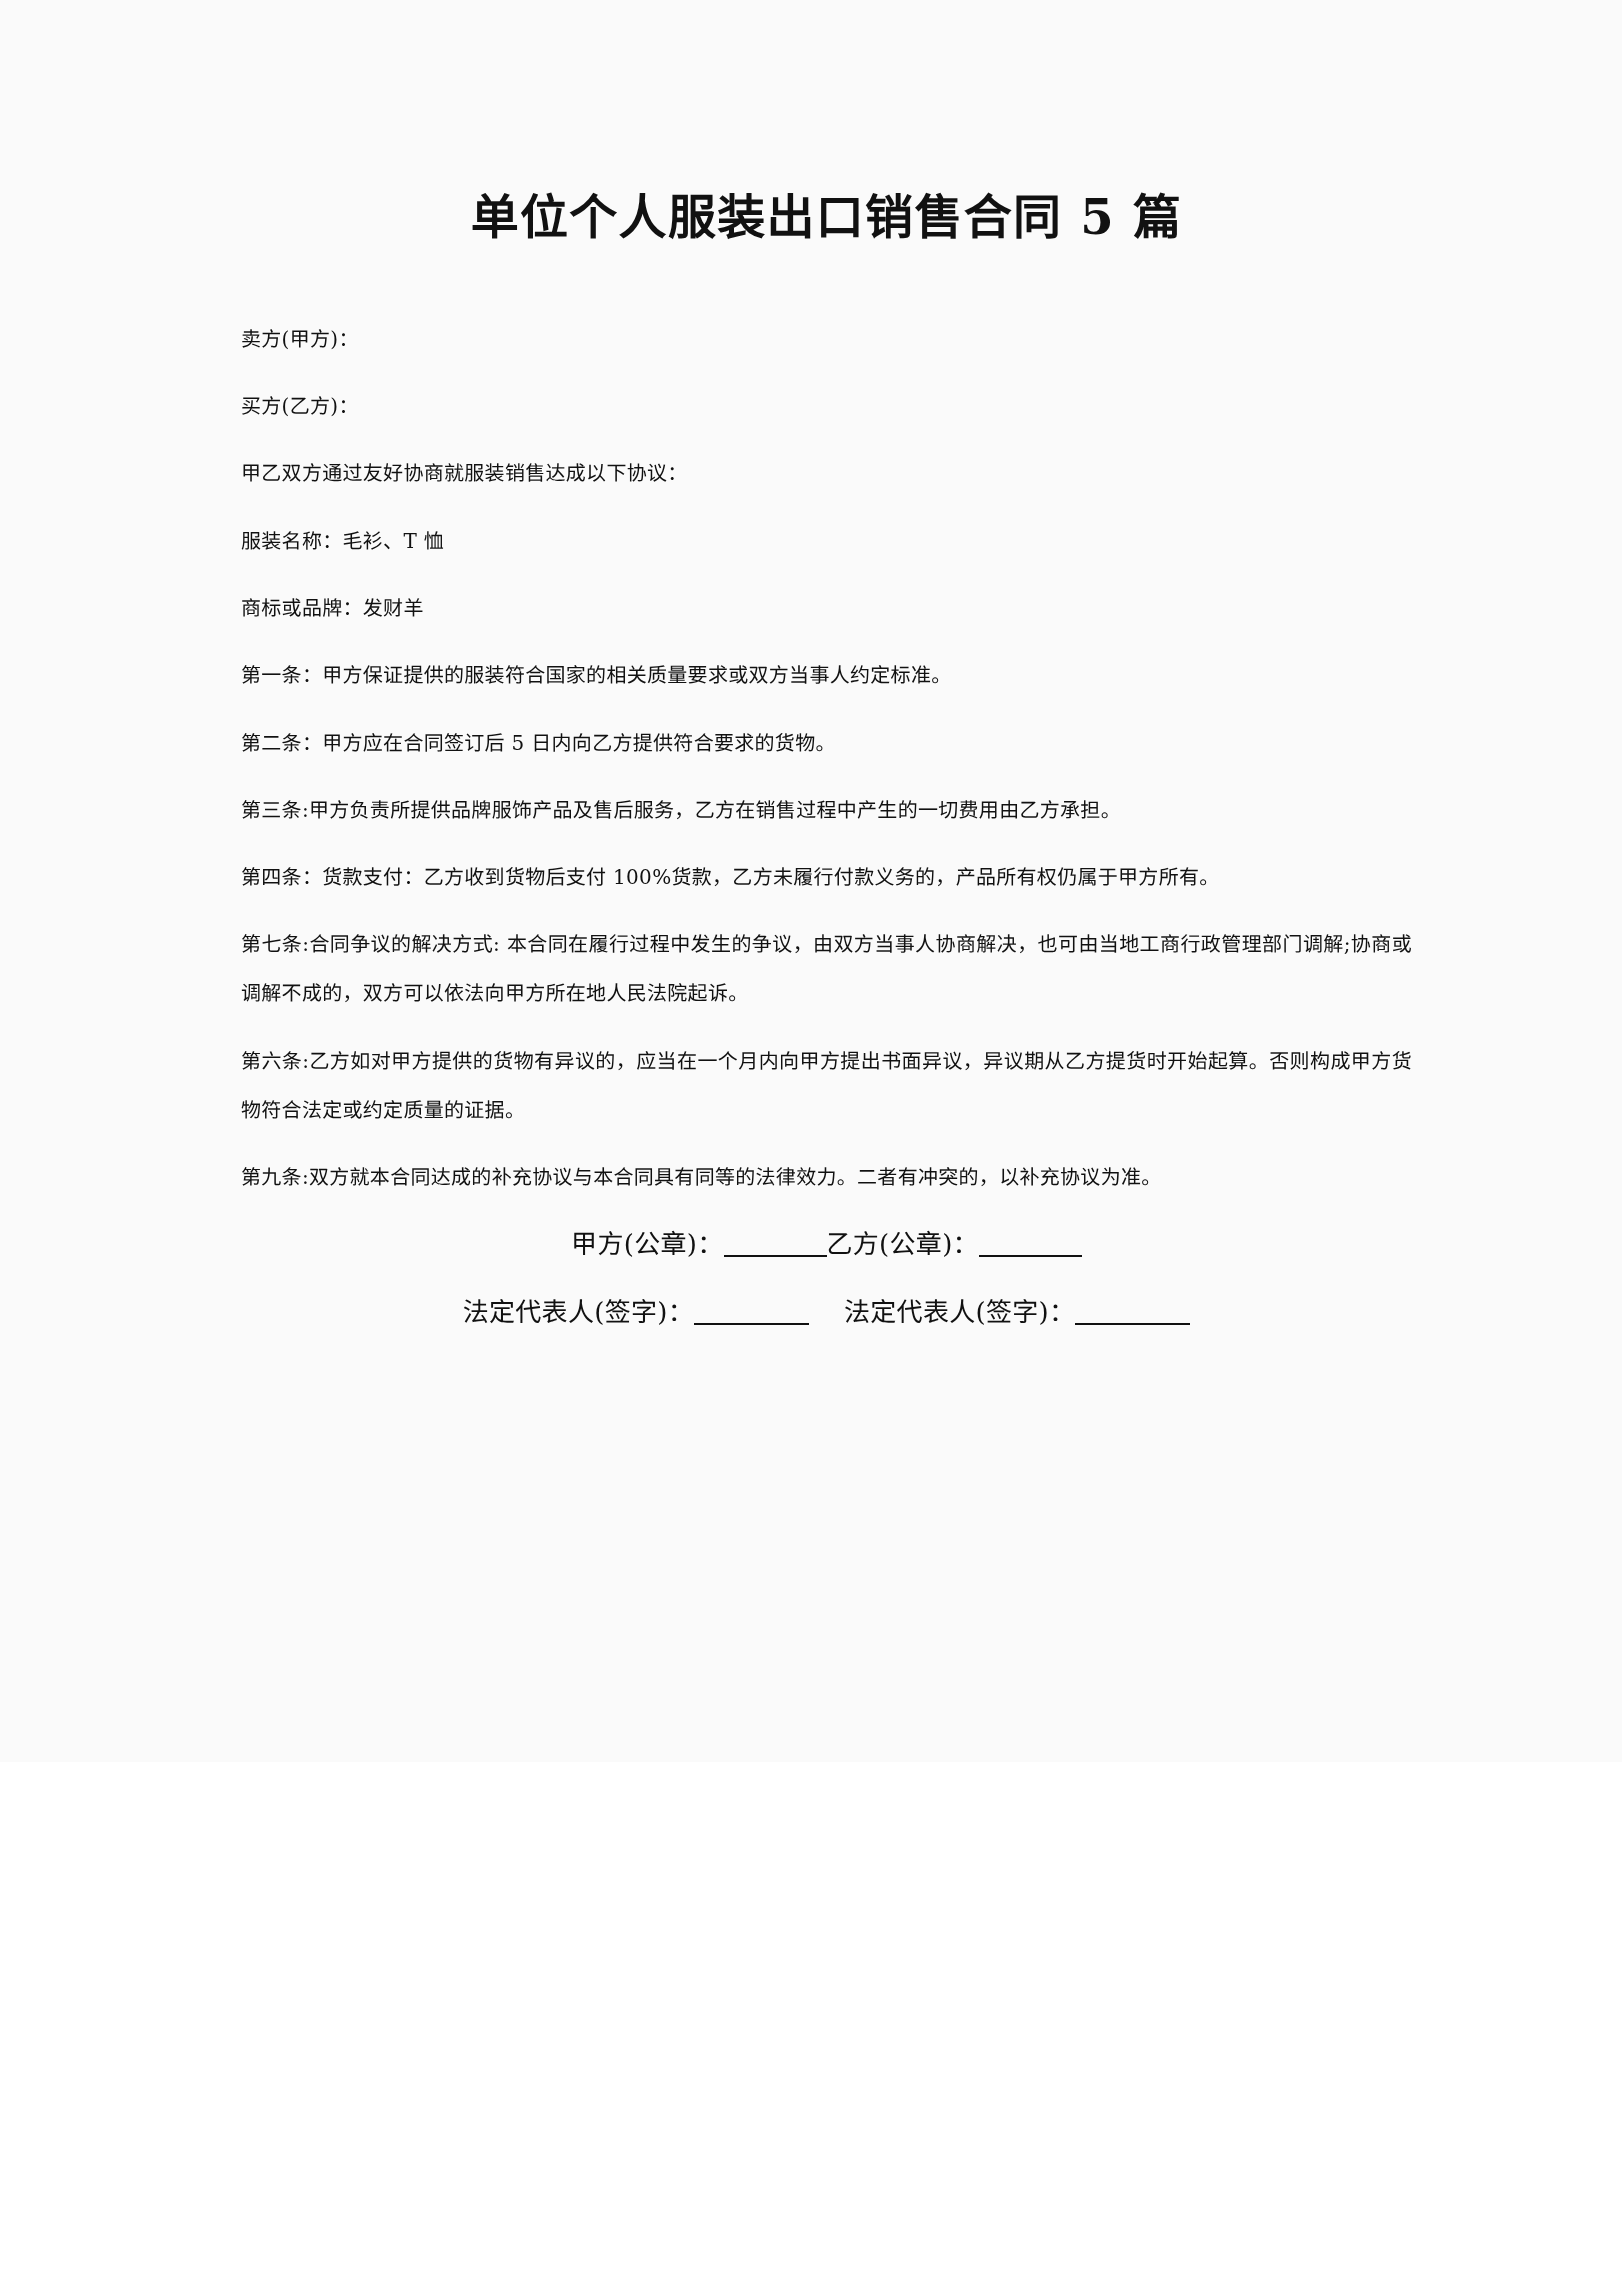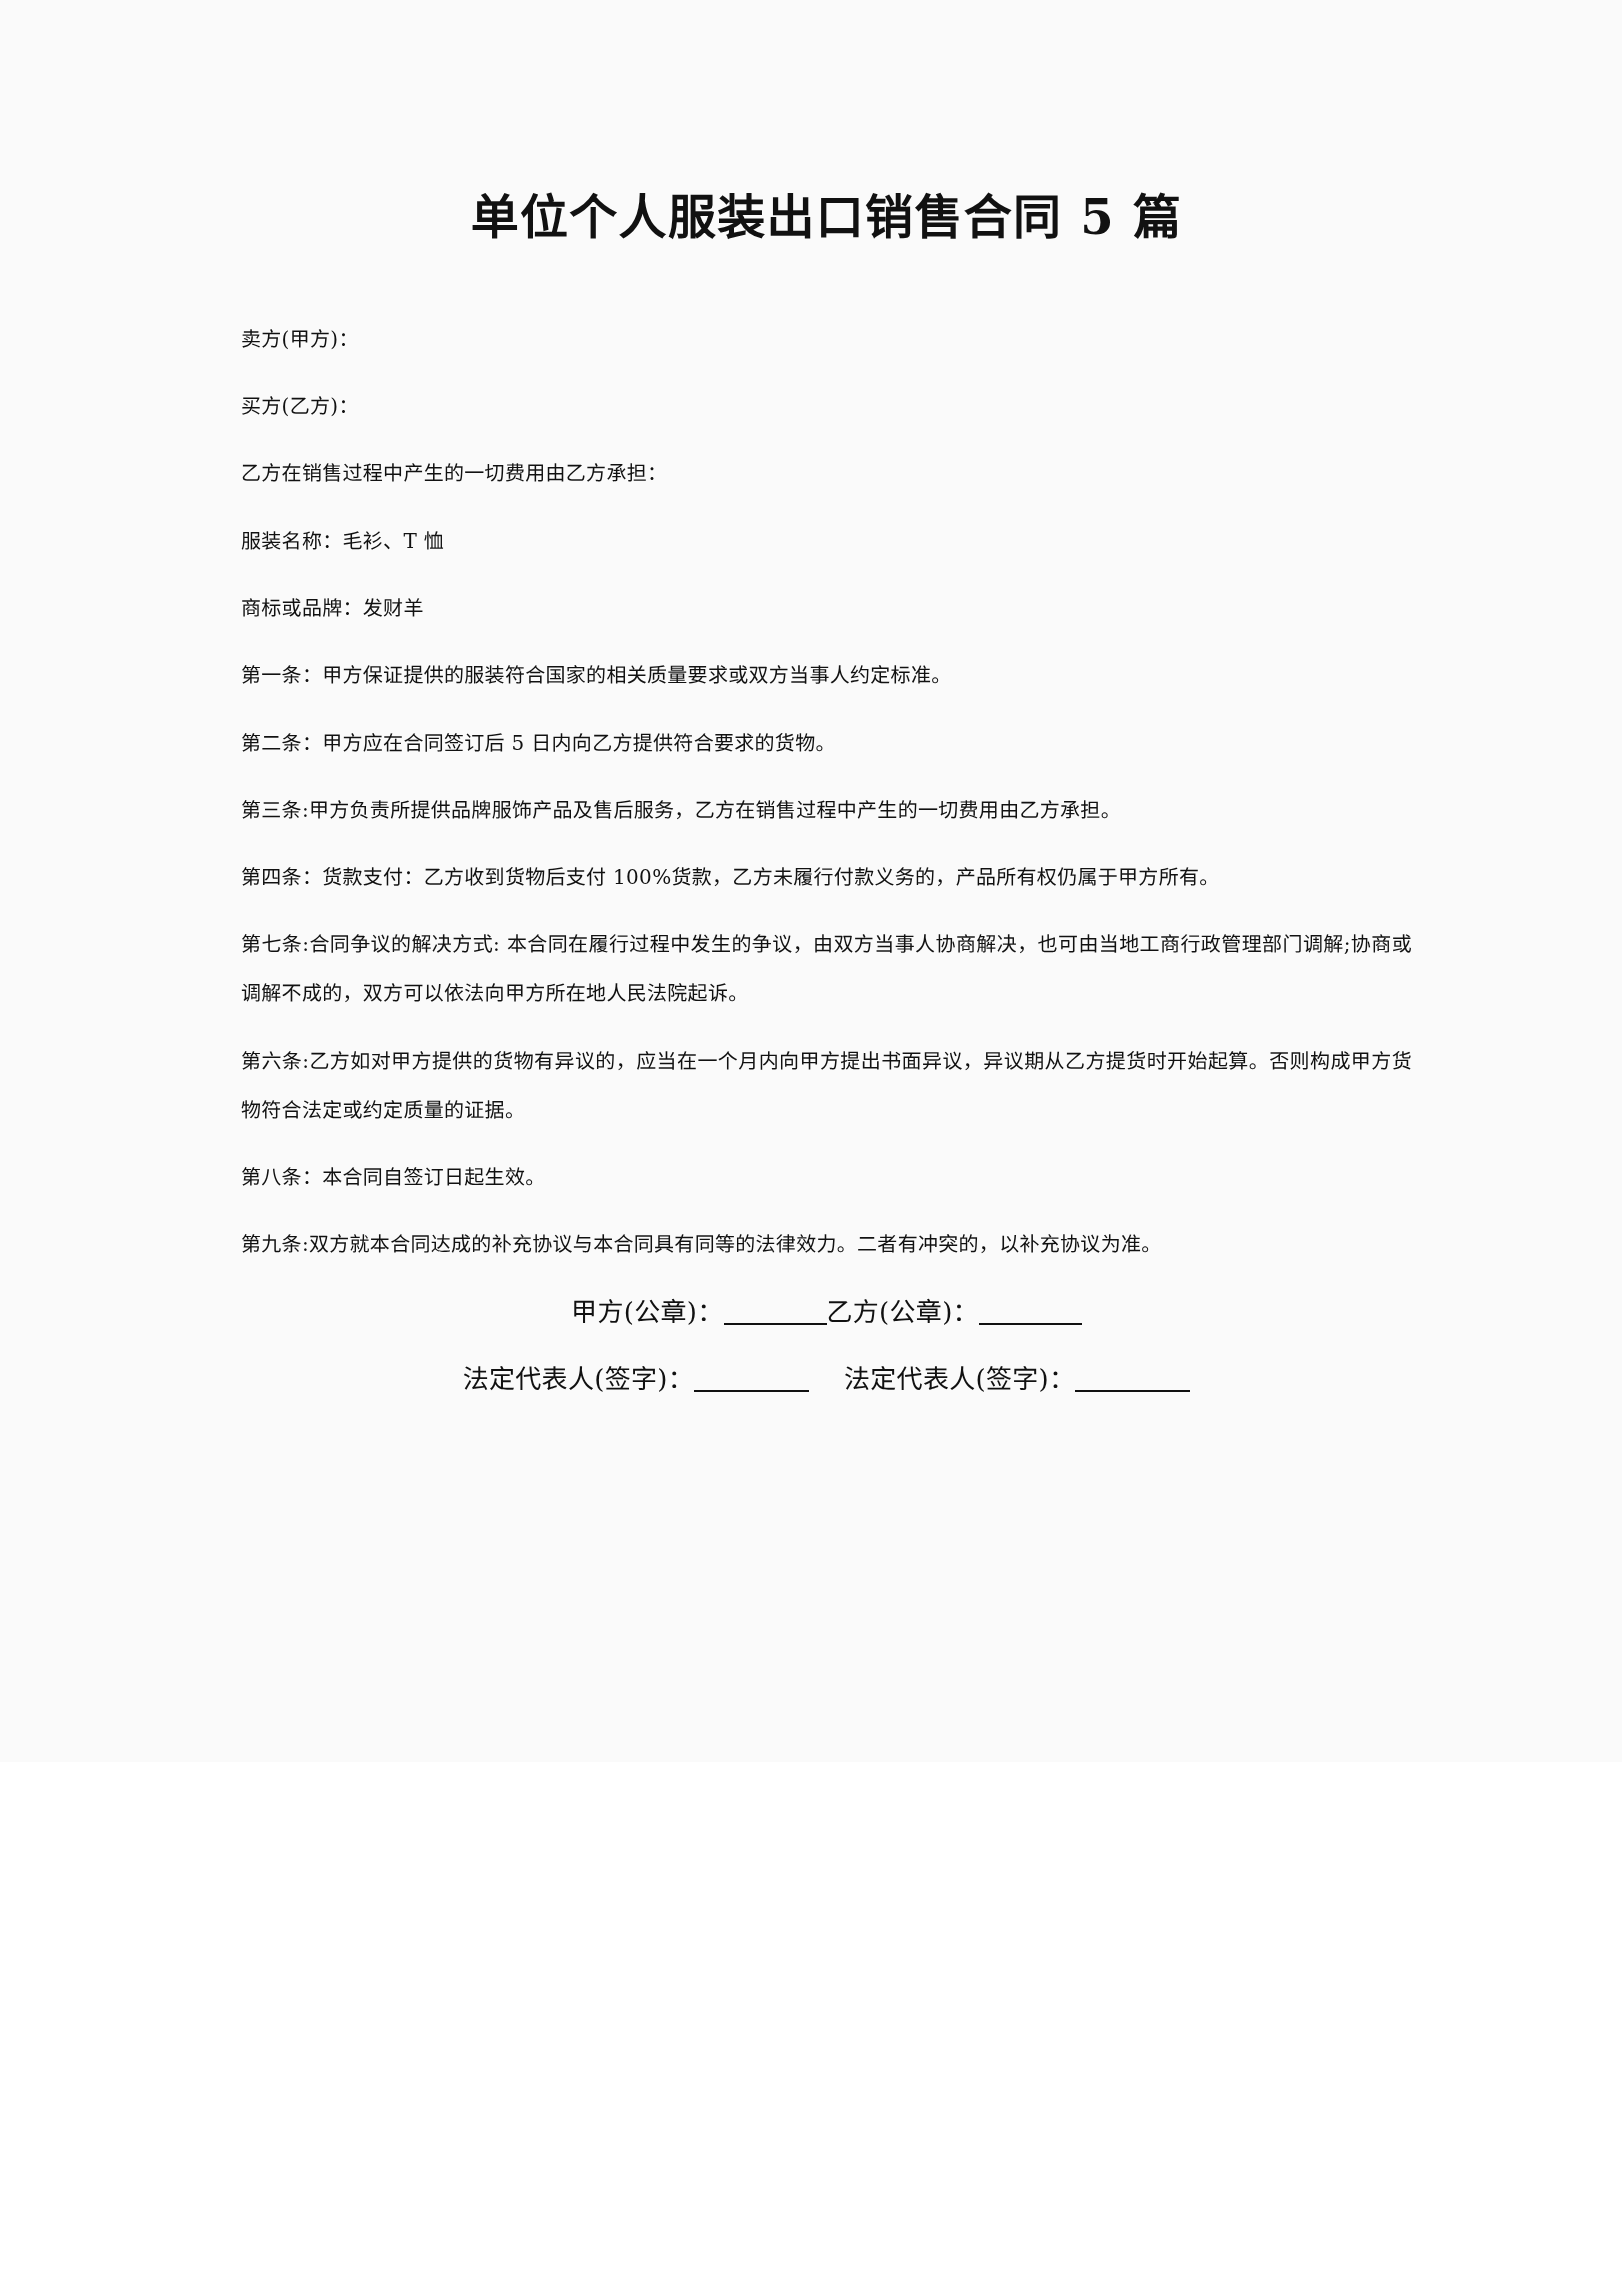--- a/index.html
+++ b/index.html
@@ -87,40 +87,39 @@
   <div class="content">
 
     <h1 class="doc-title">单位个人服装出口销售合同 5 篇</h1>
 
     <div class="body-block">
 
       <p class="para">卖方(甲方)：</p>
 
       <p class="para">买方(乙方)：</p>
 
-      <p class="para">乙方在销售过程中产生的一切费用由乙方承担：</p>
+      <p class="para">甲乙双方通过友好协商就服装销售达成以下协议：</p>
 
       <p class="para">服装名称：毛衫、T 恤</p>
 
       <p class="para">商标或品牌：发财羊</p>
 
       <p class="para"><span>第一条：</span><span>甲方保证提供的服装符合国家的相关质量要求或双方当事人约定标准。</span></p>
 
       <p class="para"><span>第二条：</span><span>甲方应在合同签订后 5 日内向乙方提供符合要求的货物。</span></p>
 
       <p class="para"><span>第三条:</span><span>甲方负责所提供品牌服饰产品及售后服务，乙方在销售过程中产生的一切费用由乙方承担。</span></p>
 
       <p class="para"><span>第四条：</span><span>货款支付：乙方收到货物后支付 100%货款，乙方未履行付款义务的，产品所有权仍属于甲方所有。</span></p>
 
 
       <p class="para"><span>第七条:</span><span>合同争议的解决方式: 本合同在履行过程中发生的争议，由双方当事人协商解决，也可由当地工商行政管理部门调解;协商或调解不成的，双方可以依法向甲方所在地人民法院起诉。</span></p>
 
       <p class="para"><span>第六条:</span><span>乙方如对甲方提供的货物有异议的，应当在一个月内向甲方提出书面异议，异议期从乙方提货时开始起算。否则构成甲方货物符合法定或约定质量的证据。</span></p>
 
-      <p class="para"><span>第八条：</span><span>本合同自签订日起生效。</span></p>
 
       <p class="para"><span>第九条:</span><span>双方就本合同达成的补充协议与本合同具有同等的法律效力。二者有冲突的，以补充协议为准。</span></p>
 
     </div>
 
     <div class="sig-block">
 
       <p class="sig-line"><span>甲方(公章)：</span><span class="ul ul-s"></span><span>乙方(公章)：</span><span class="ul ul-s"></span></p>
 
       <p class="sig-line"><span>法定代表人(签字)：</span><span class="ul ul-m"></span><span class="gap-m"></span><span>法定代表人(签字)：</span><span class="ul ul-m"></span></p>

